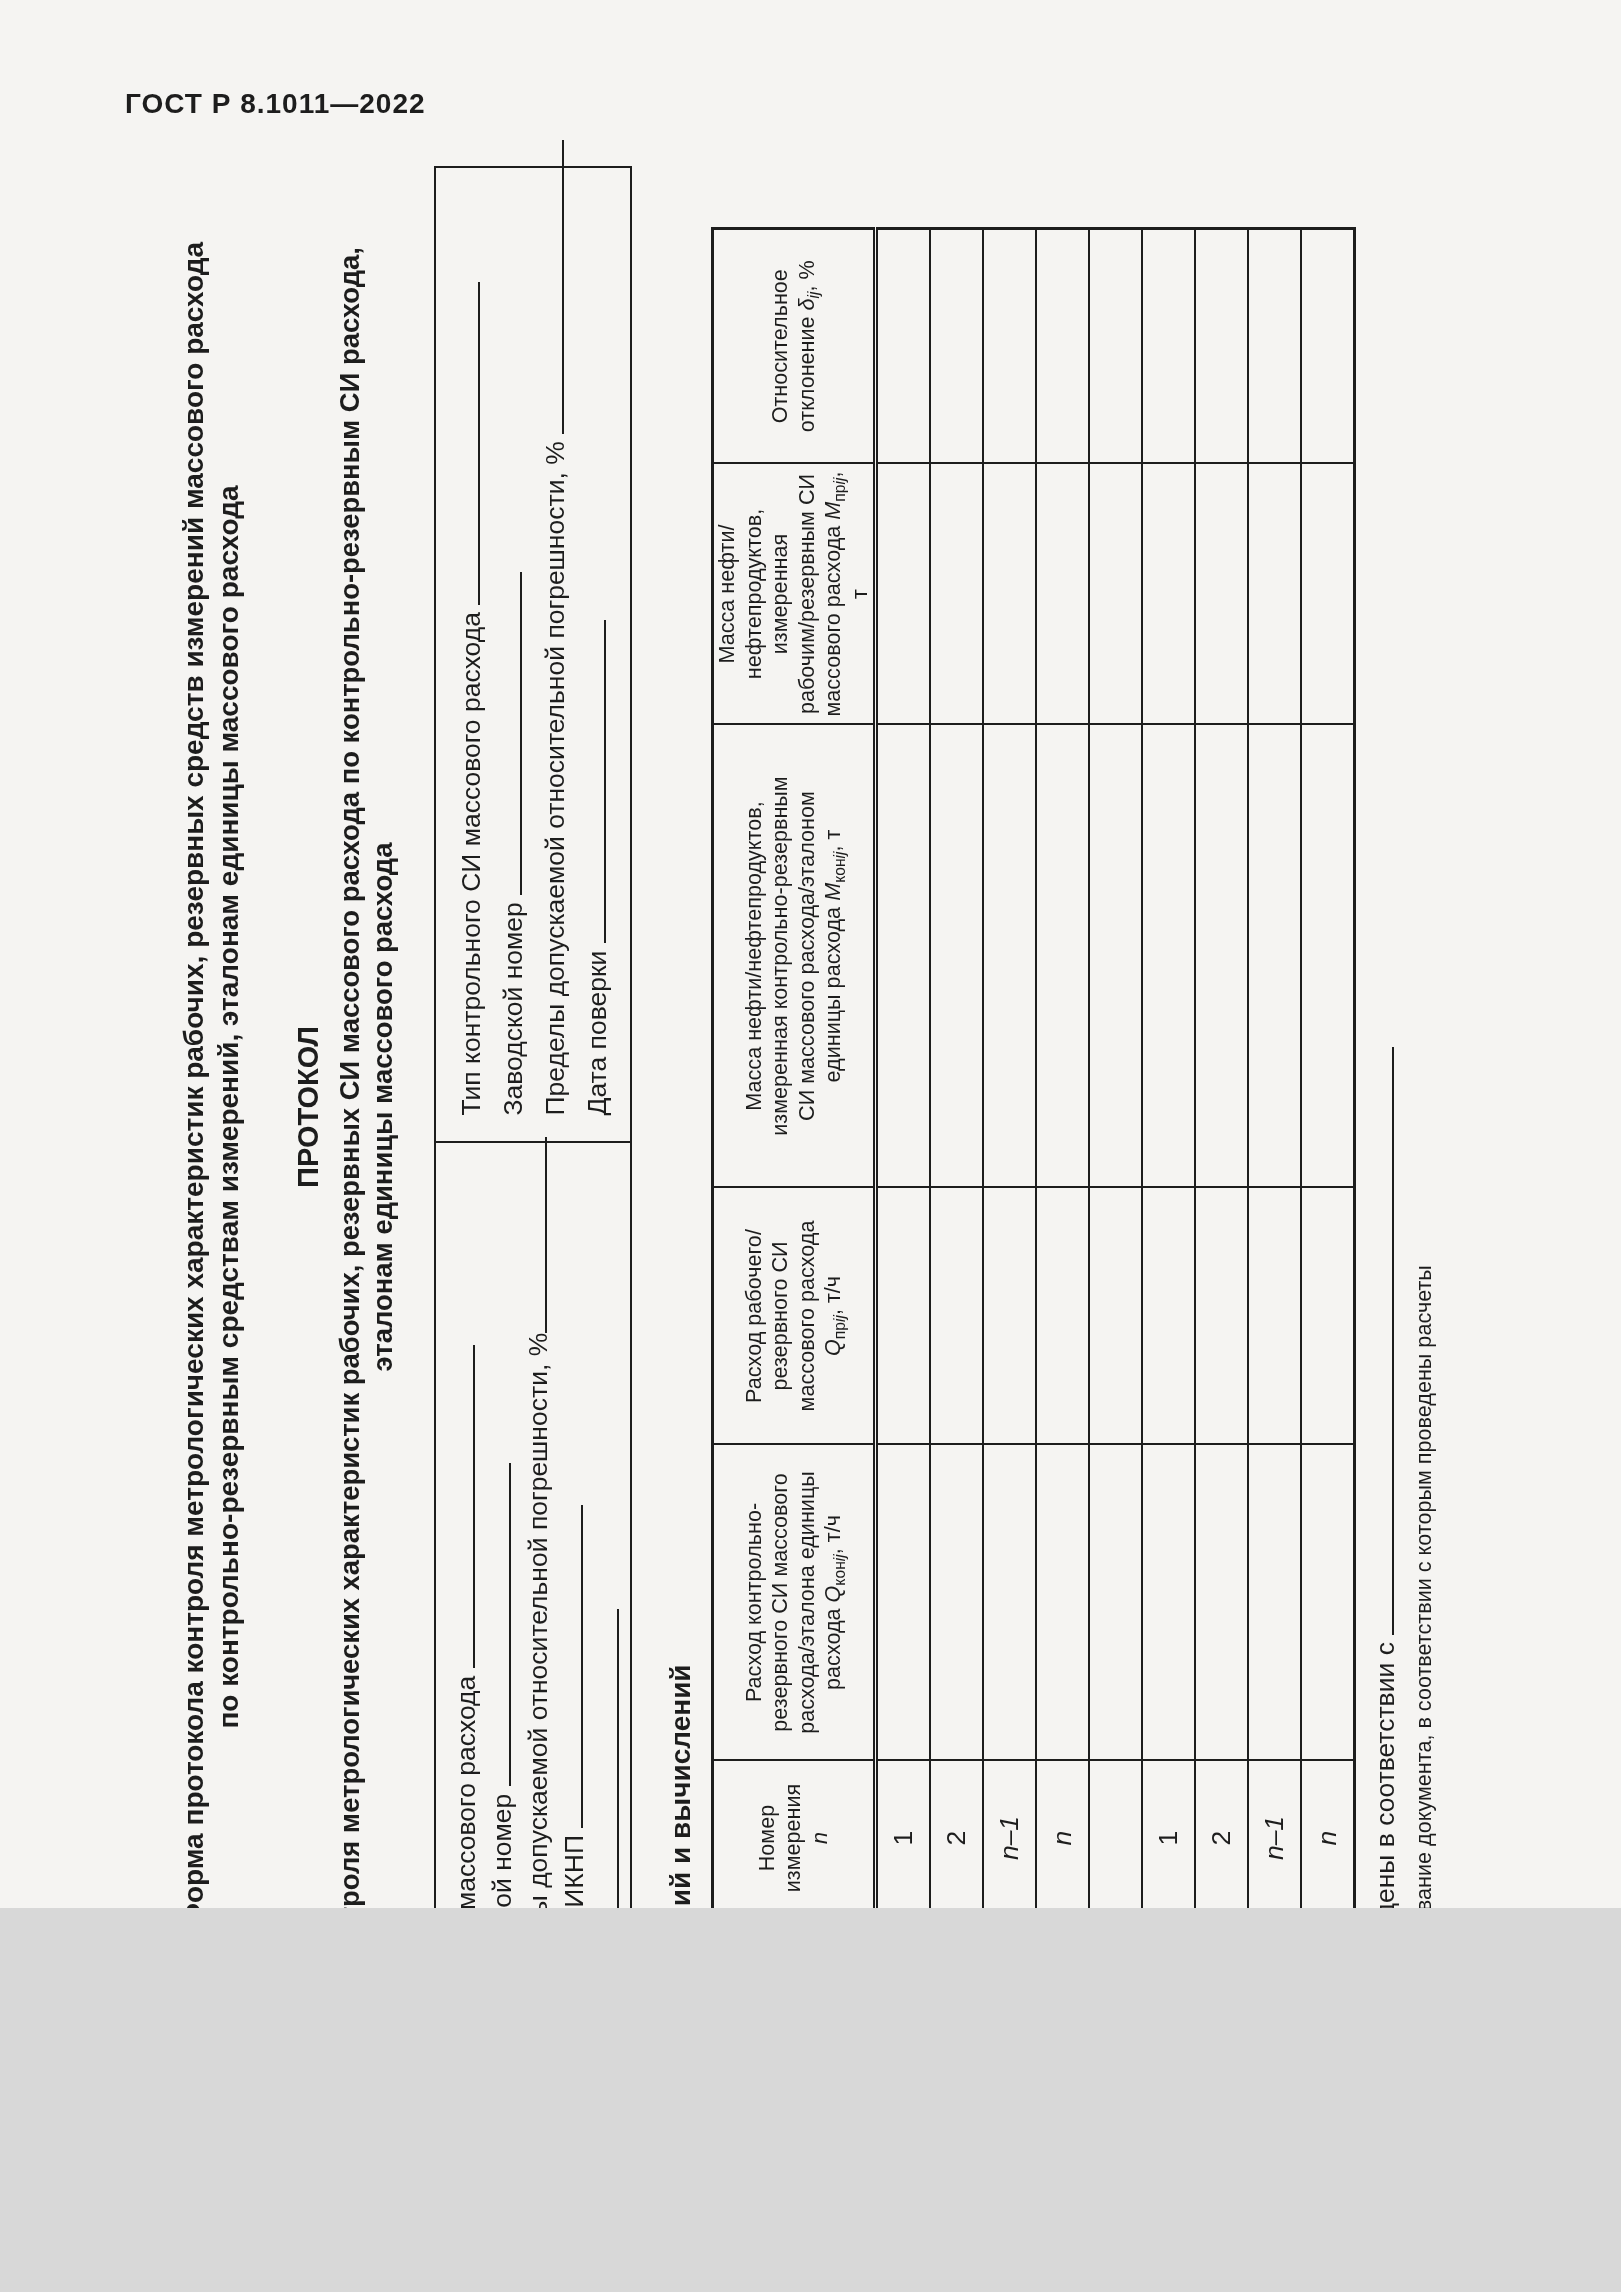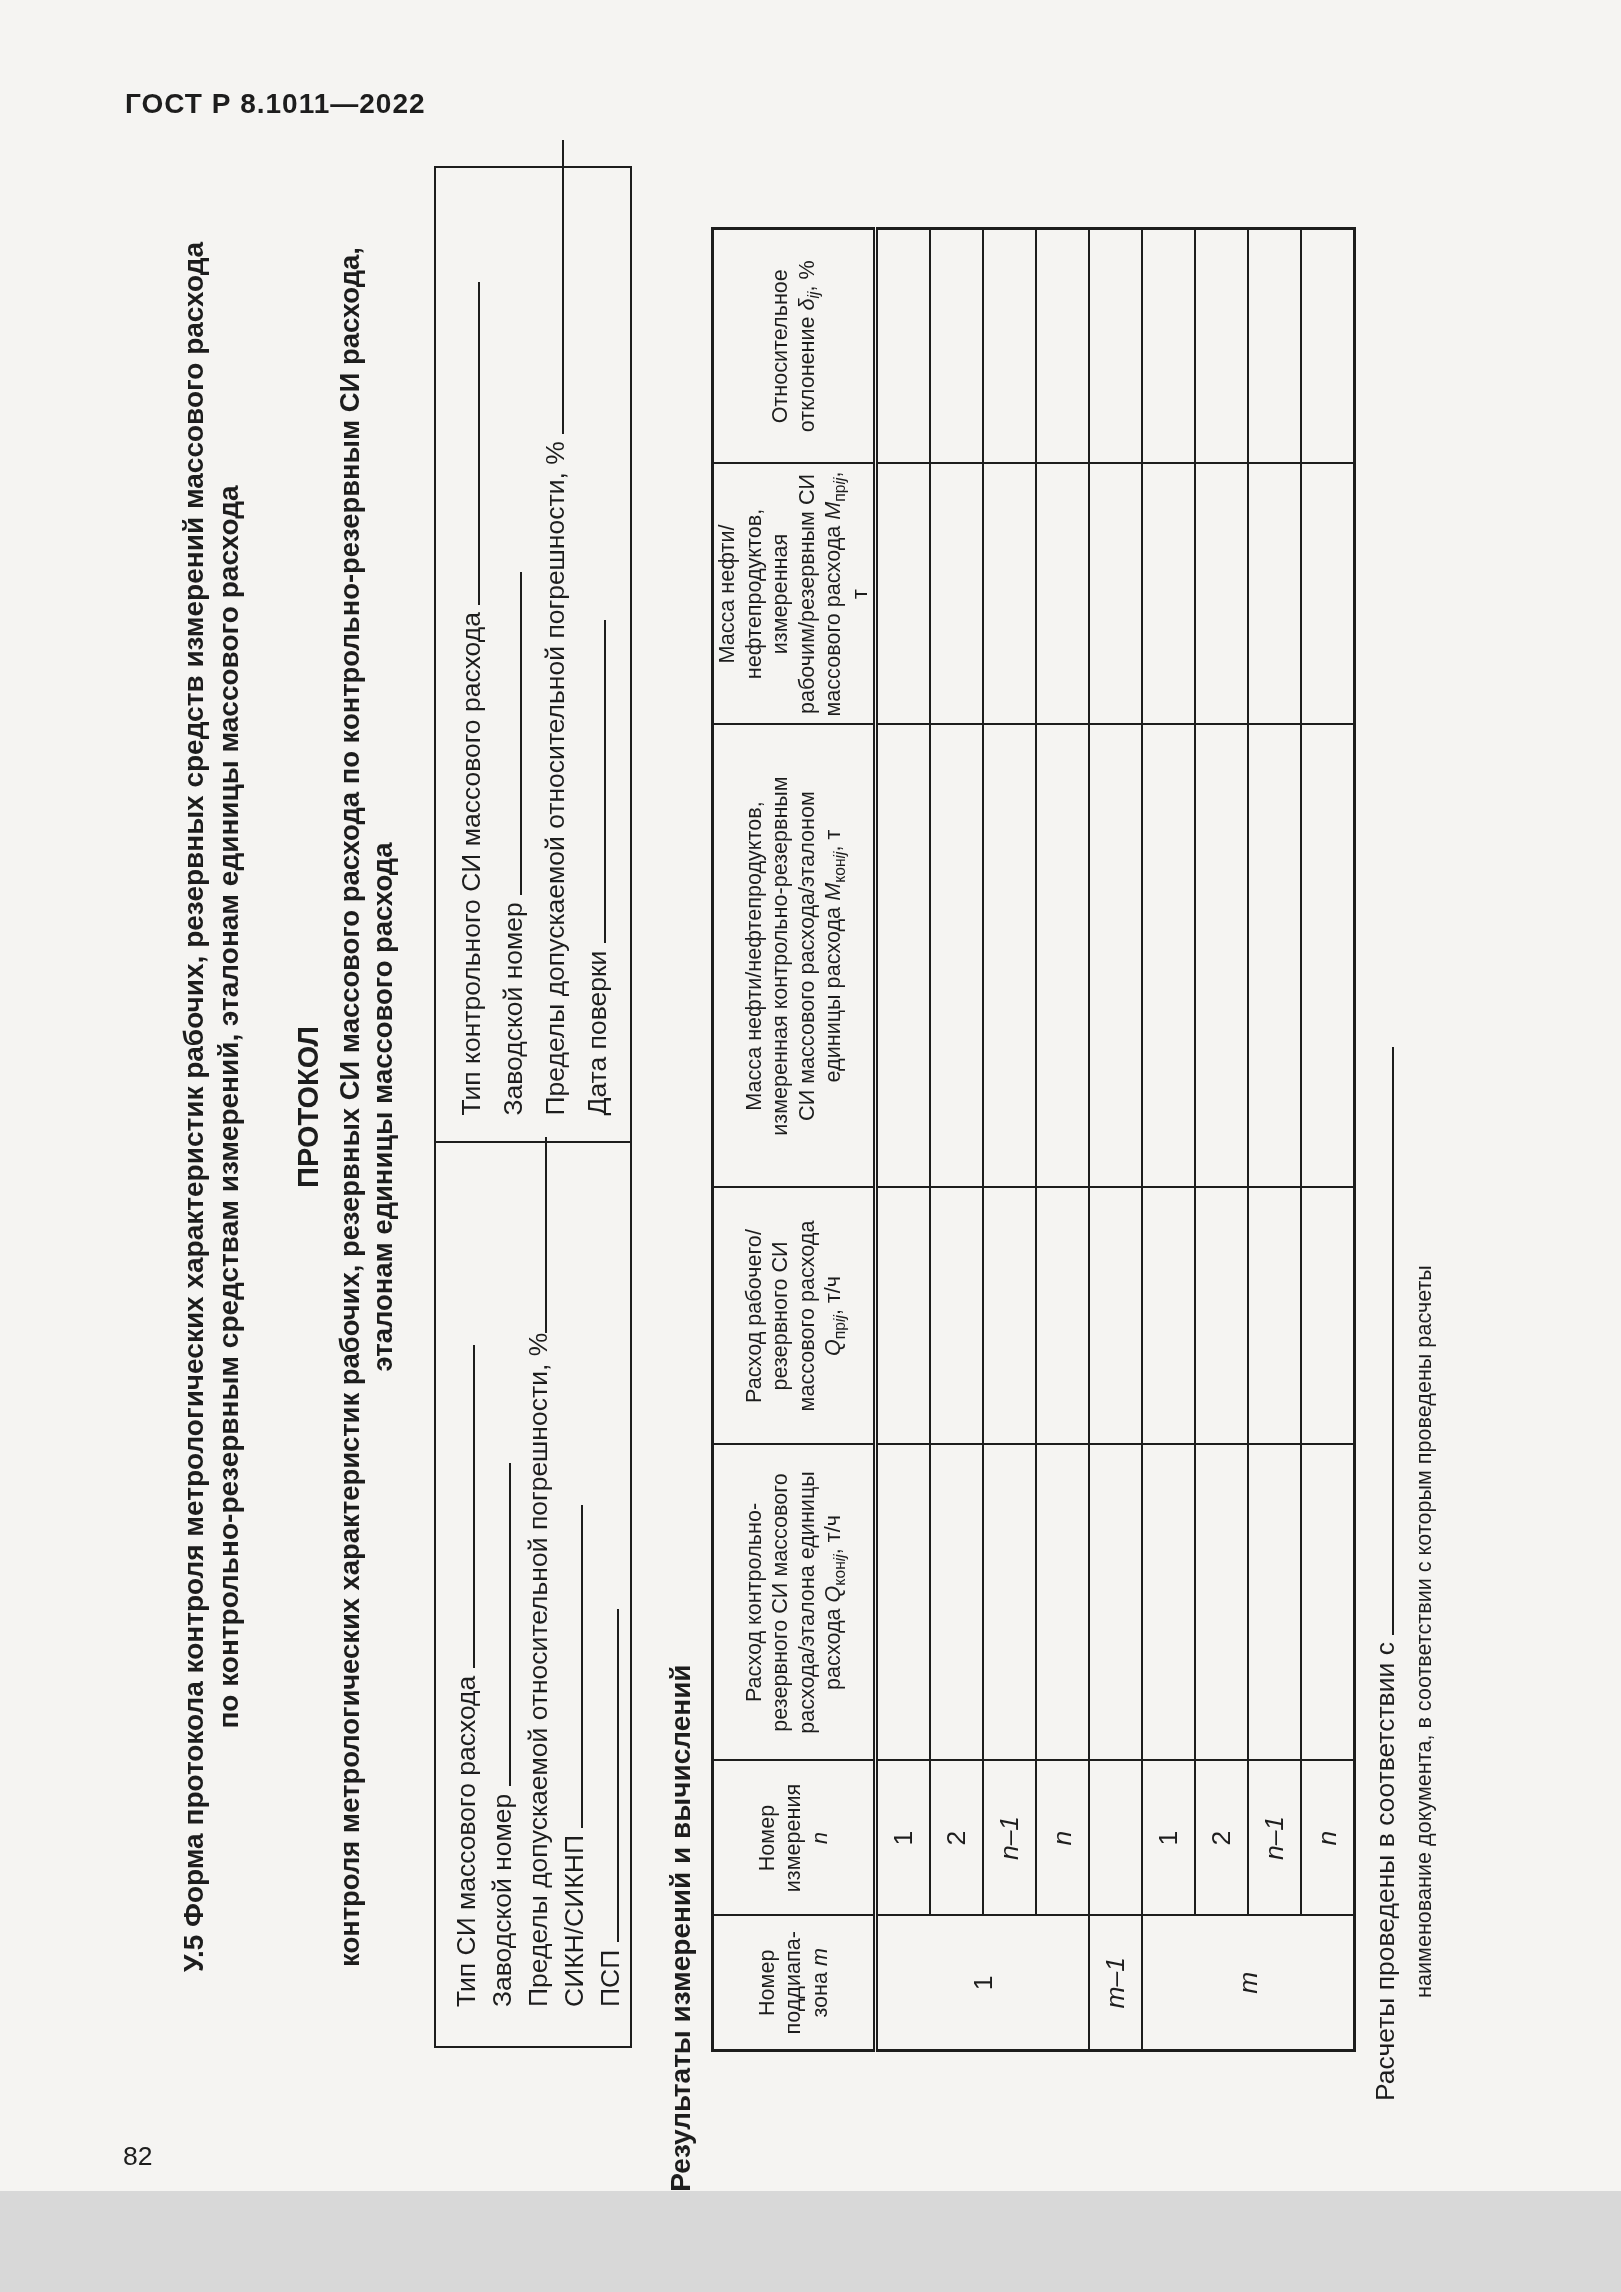--- a/index.html
+++ b/index.html
@@ -1,18 +1,18 @@
 <!DOCTYPE html>
 <html><head>
 <meta charset="utf-8">
 <style>
   html,body{margin:0;padding:0;background:#d8d8d8;}
   .page{
     position:relative;
-    width:1621px;height:2191px;
+    width:1621px;height:1908px;
     background:#f5f4f2;
     font-family:"Liberation Sans","DejaVu Sans",sans-serif;
     color:#1d1d1d;
     overflow:hidden;
   }
   
   .gost-header{position:absolute;left:125px;top:88px;font-size:28px;font-weight:bold;letter-spacing:1px;}
   .page-number{position:absolute;left:123px;top:2141px;font-size:26.5px;}
   
   .landscape{

